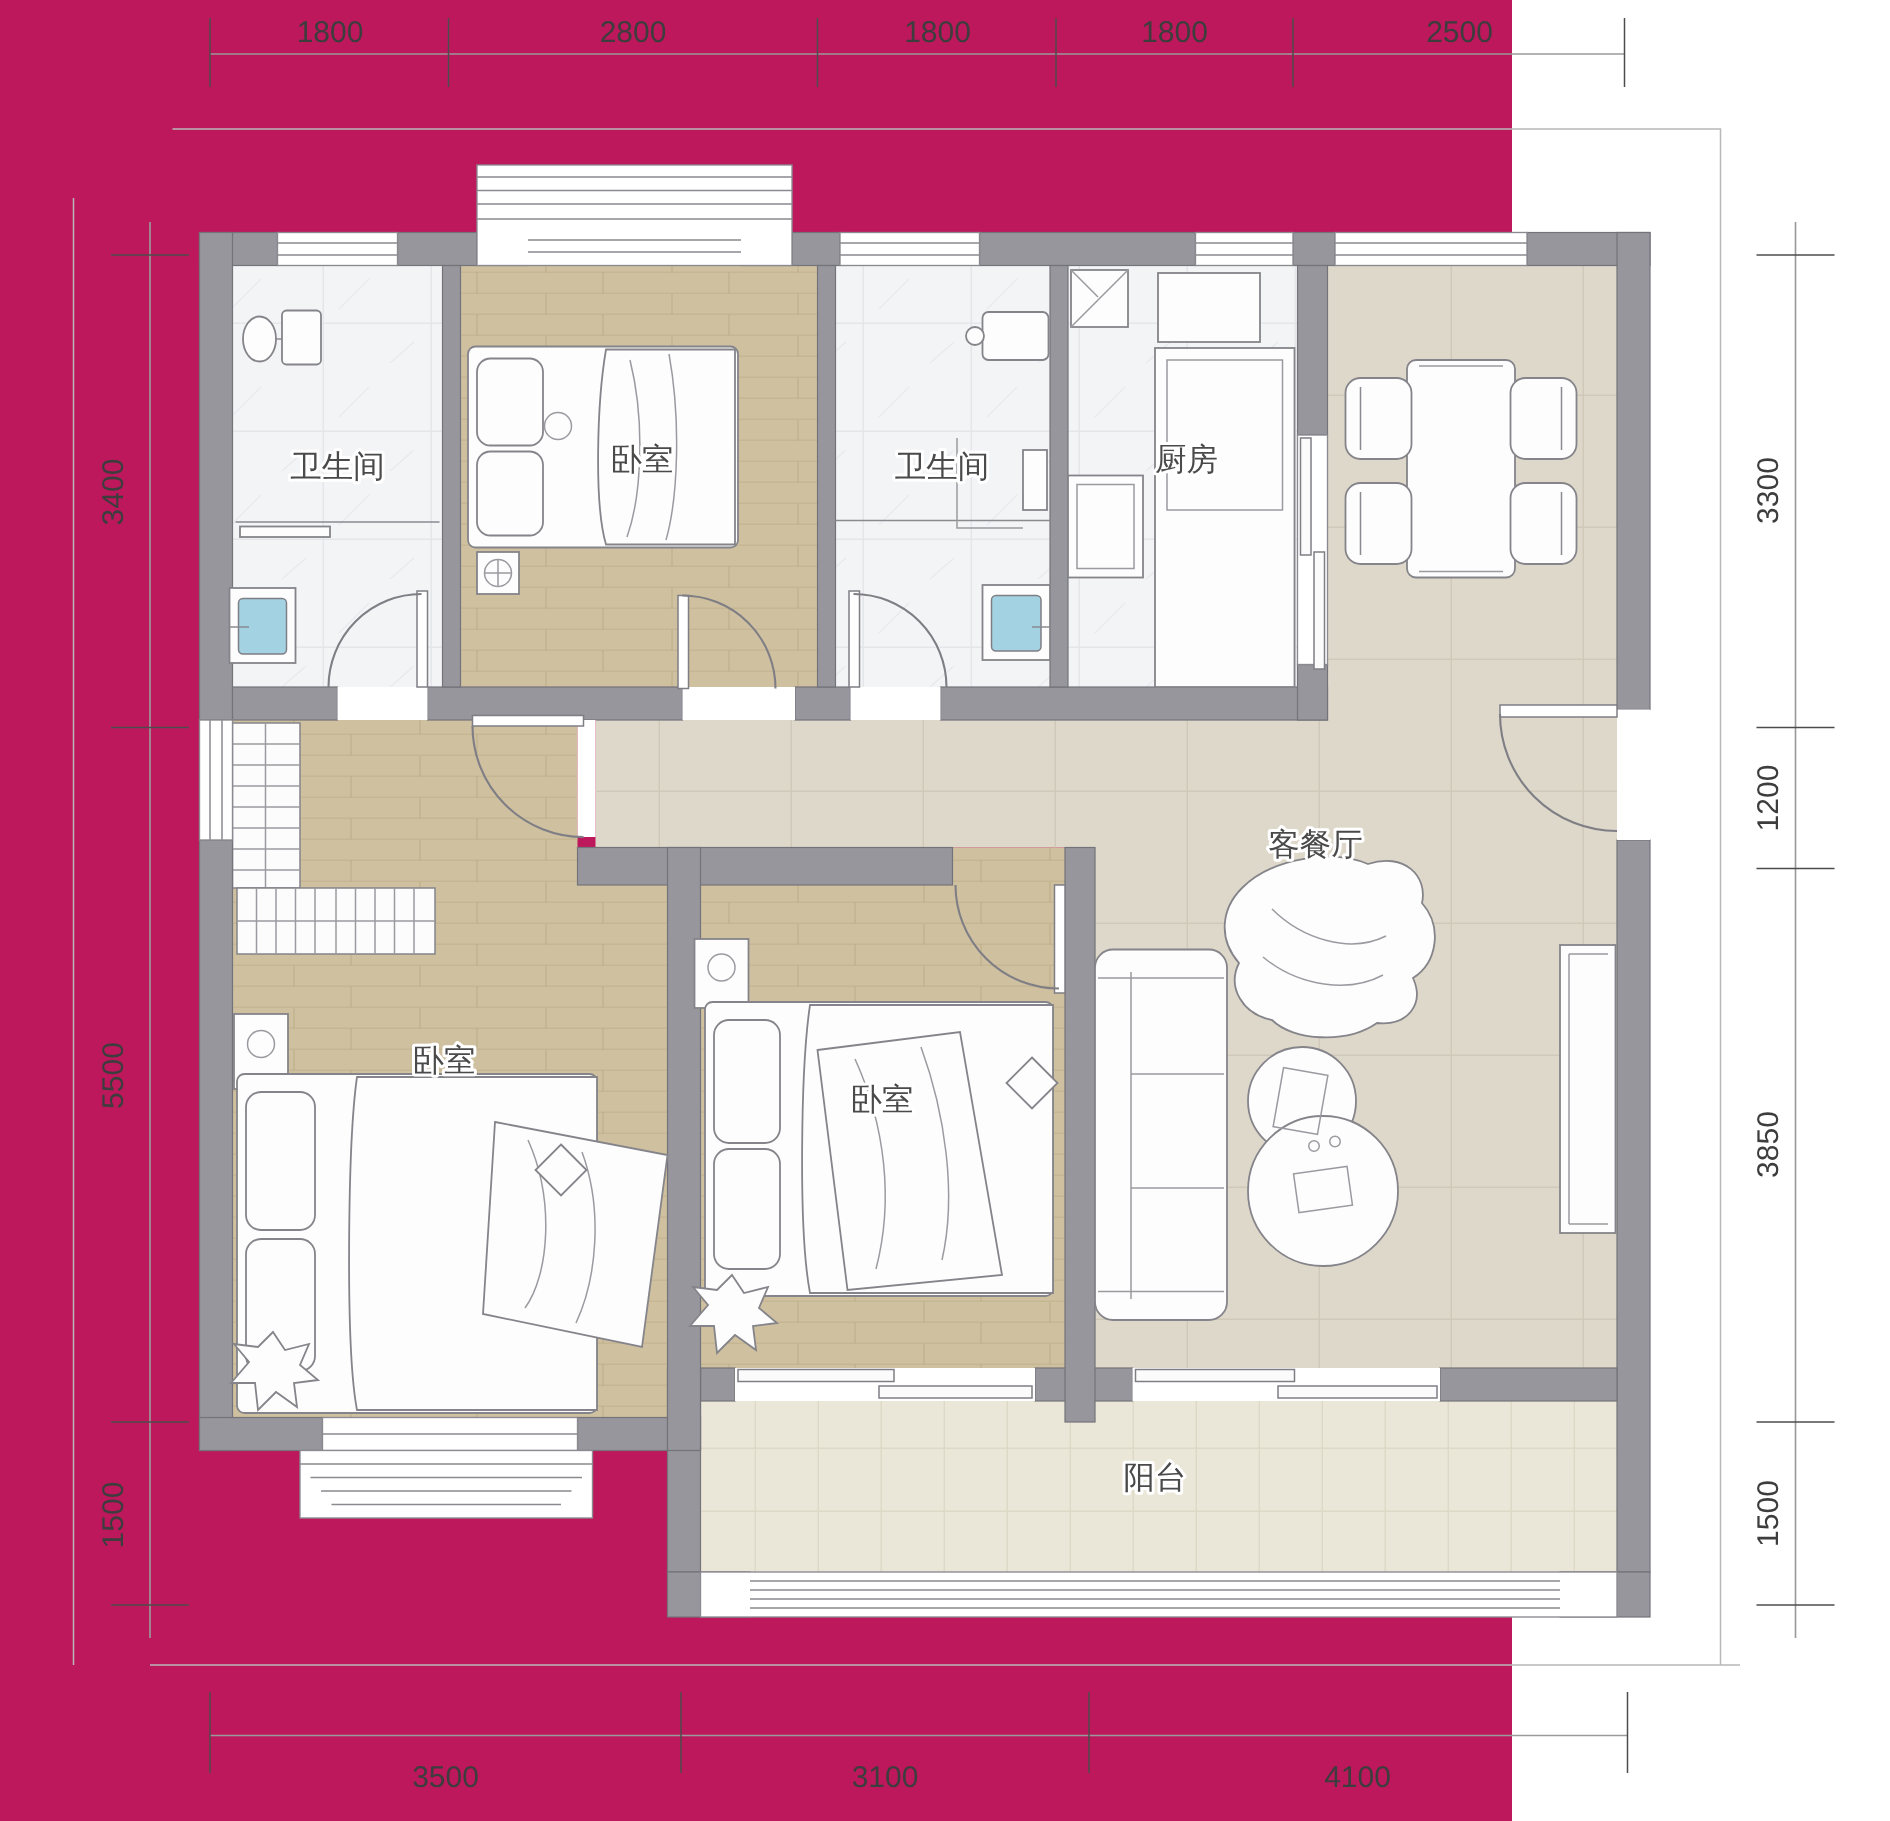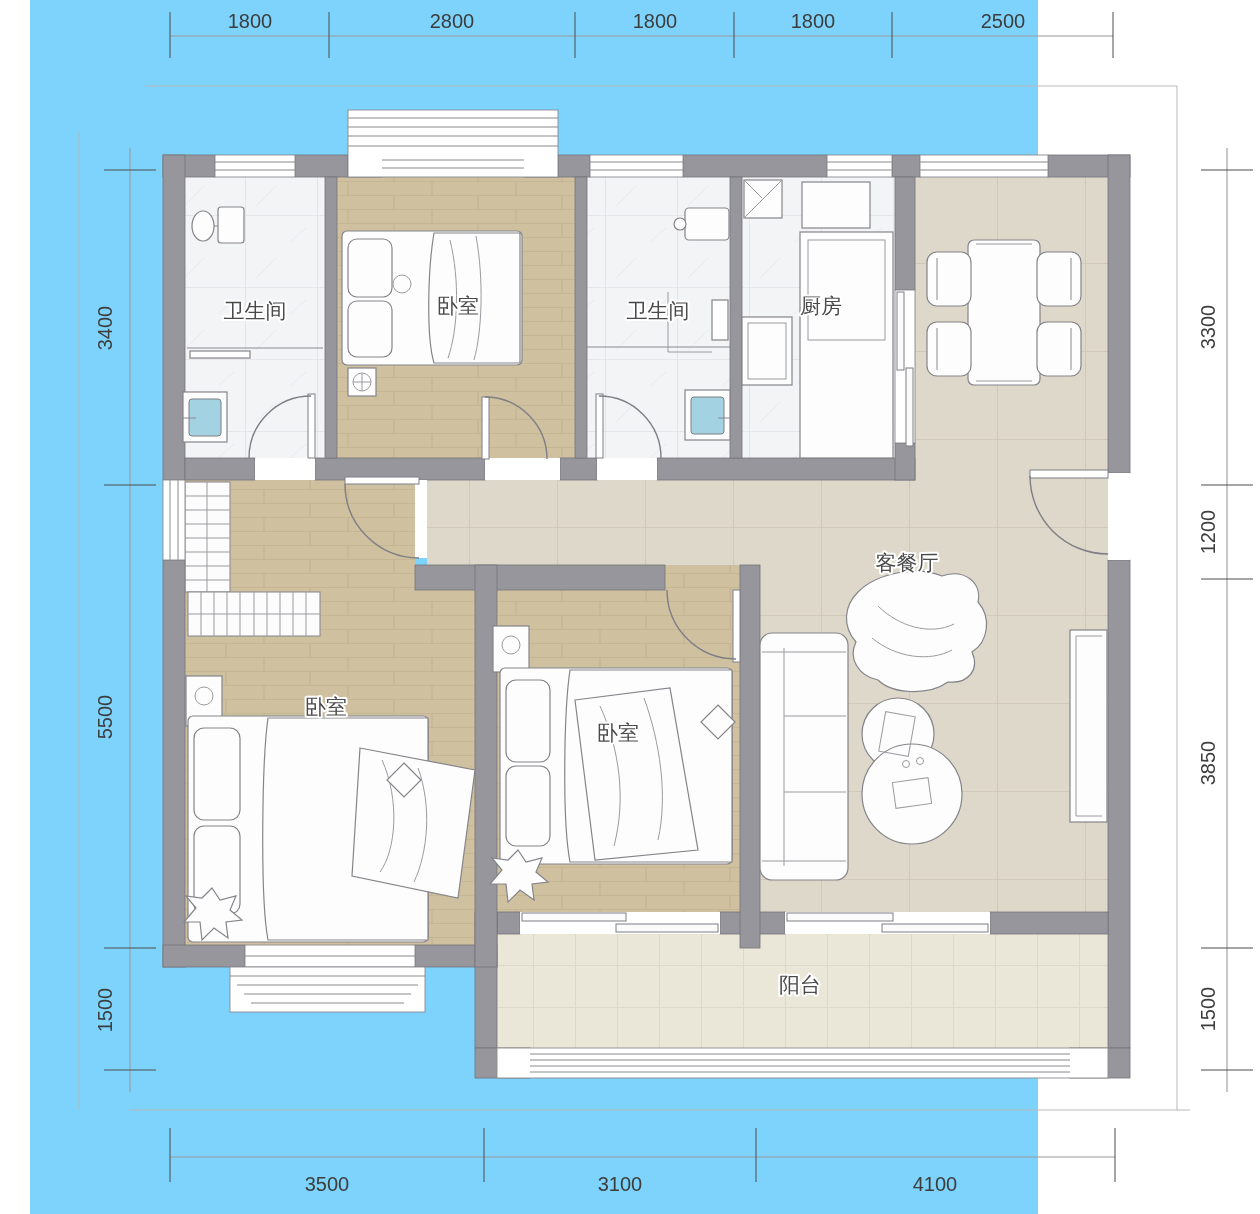--- a/index.html
+++ b/index.html
@@ -1,16 +1,16 @@
 <!DOCTYPE html>
 <html><head>
 <meta charset="utf-8">
 <style>
   html,body{margin:0;padding:0;background:#ffffff;}
-  .stage{position:relative;width:1008px;height:1214px;background:#7dd3fc;font-family:"Liberation Sans",sans-serif;margin-left:30px;}
+  .stage{position:relative;width:1008px;height:1214px;background:#be185d;font-family:"Liberation Sans",sans-serif;}
   svg{position:absolute;left:0;top:0;}
   .dimtxt{font-family:"Liberation Sans",sans-serif;font-size:20px;fill:#3d3d3d;}
   .roomtxt{font-family:"Liberation Sans",sans-serif;font-size:21px;fill:#4a4a4a;paint-order:stroke;stroke:#ffffff;stroke-width:4px;stroke-linejoin:round;}
   .wall{stroke:#74737a;stroke-width:0.8;}
   .dline{stroke:#9a9a9a;stroke-width:1.1;}
   .tick{stroke:#4c4c4c;stroke-width:1;}
   .frame{stroke:#b8b8b8;stroke-width:1;fill:none;}
   .furn{fill:#fdfdfd;stroke:#85848a;stroke-width:1.2;}
   .sketch{fill:none;stroke:#9b9aa0;stroke-width:1;}
   .wline{stroke:#8a8a90;stroke-width:1;fill:none;}

